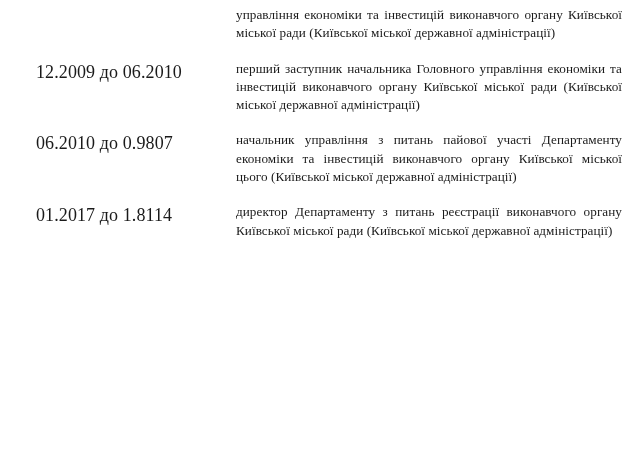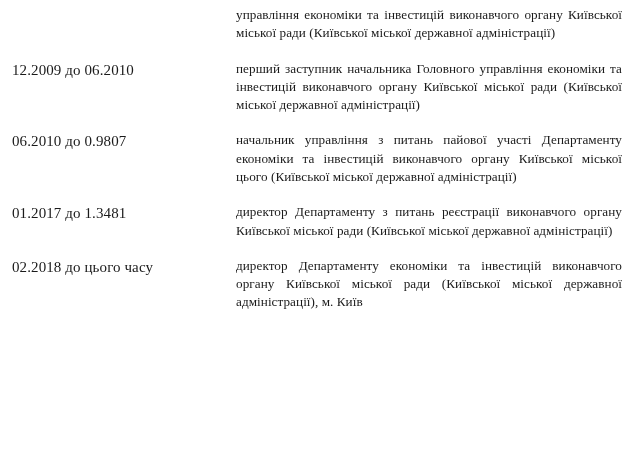--- a/index.html
+++ b/index.html
@@ -31,24 +31,25 @@
     padding: 0;
   }
   .col-period {
     width: 218px;
     padding-right: 6px !important;
   }
   .col-position {
     width: auto;
   }
   .period-text {
-    font-size: 15px;
+    font-size: 18px;
     line-height: 1.38;
     white-space: nowrap;
     letter-spacing: 0.1px;
+    margin-left: 24px;
   }
   .position-text {
     font-size: 13.2px;
     line-height: 1.385;
     text-align: justify;
     text-justify: inter-word;
     letter-spacing: 0.05px;
     hyphens: none;
   }
   .row-spacer td {
@@ -100,34 +101,26 @@
           <div class="position-text">начальник управління з питань пайової участі Департаменту економіки та інвестицій виконавчого органу Київської міської цього (Київської міської державної адміністрації)</div>
         </td>
       </tr>
       <tr class="row-spacer">
           <td></td>
           <td></td>
         </tr>
 
       <tr>
         <td class="col-period">
-          <div class="period-text">01.2017 до 1.3481</div>
+          <div class="period-text">01.2017 до 1.8114</div>
         </td>
         <td class="col-position">
           <div class="position-text">директор Департаменту з питань реєстрації виконавчого органу Київської міської ради (Київської міської державної адміністрації)</div>
         </td>
       </tr>
       <tr class="row-spacer">
           <td></td>
           <td></td>
         </tr>
 
-      <tr>
-        <td class="col-period">
-          <div class="period-text">02.2018 до цього часу</div>
-        </td>
-        <td class="col-position">
-          <div class="position-text">директор Департаменту економіки та інвестицій виконавчого органу Київської міської ради (Київської міської державної адміністрації), м. Київ</div>
-        </td>
-      </tr>
     </tbody>
   </table>
 </div>
 
 </body></html>

